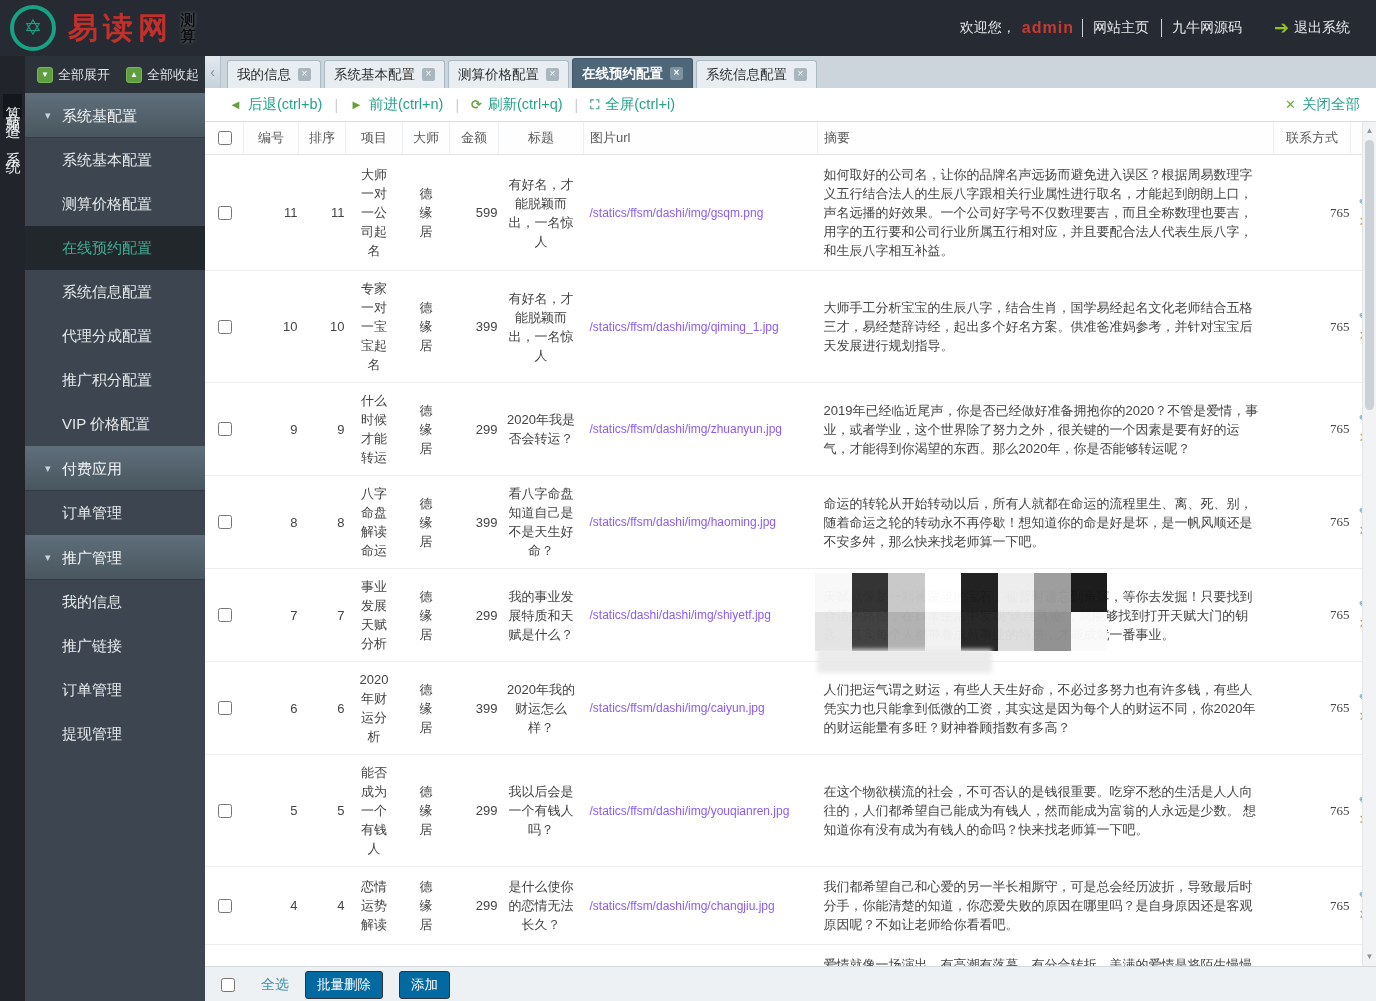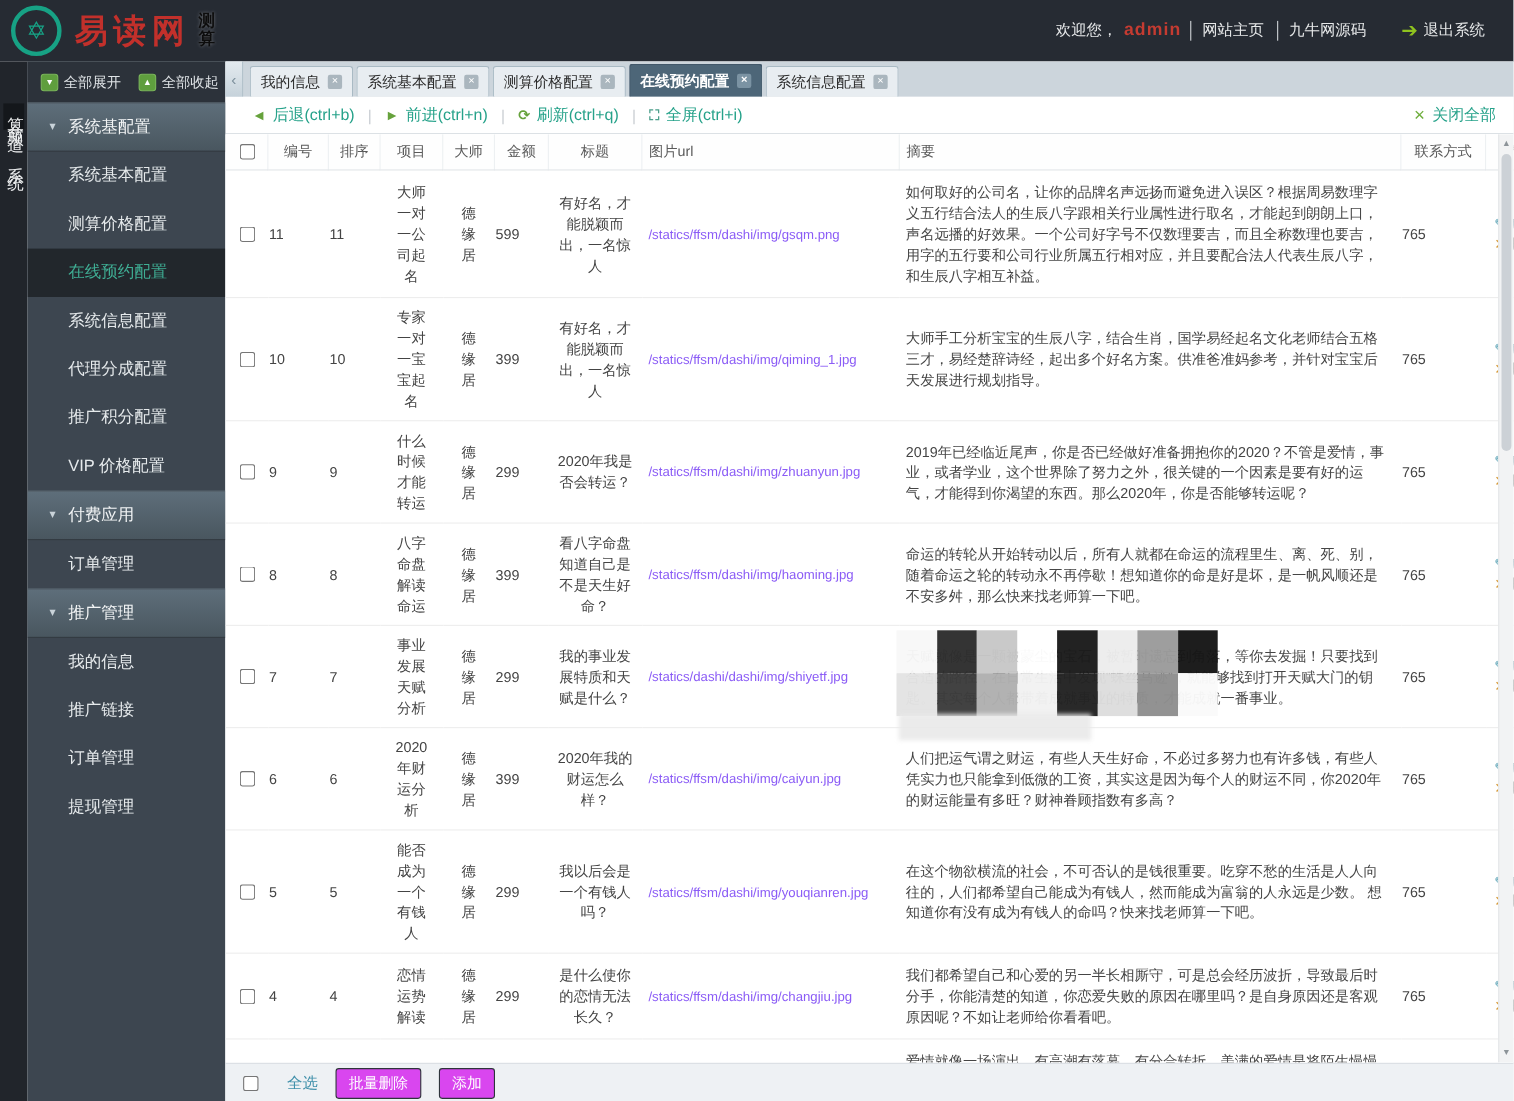--- a/index.html
+++ b/index.html
@@ -62,23 +62,23 @@
   .grid td{border-bottom:1px solid #ededed;font-size:13px;color:#444;vertical-align:middle;}
   .c-cb{width:36px;text-align:center;}
   .c-id{width:52px;}
   .c-sort{width:44px;}
   .c-proj{width:54px;}
   .c-master{width:44px;}
   .c-amt{width:46px;}
   .c-title{width:82px;}
   .c-url{width:226px;}
   .c-sum{width:448px;}
-  .c-contact{width:74px;}
+  .c-contact{width:74px;font-family:Liberation Serif, serif;}
   .c-mgr{width:52px;}
-  td.num{text-align:left;}
+  td.num{text-align:right;}
   td.wrap{text-align:center;line-height:19px;padding:8px 12px;}
   td.c-title{text-align:center;line-height:19px;padding:8px 6px;}
   td.c-url{font-size:12px;color:#8b5cf6;padding-left:6px;white-space:nowrap;overflow:hidden;}
   td.c-sum{line-height:19px;padding:10px 12px 10px 6px;color:#454545;}
   td.c-mgr{padding:6px 0 6px 8px;line-height:18px;}
   .c-mgr a{color:#4b6f82;text-decoration:none;display:block;cursor:pointer;}
   .c-mgr a.del{color:#555;}
   .i-edit{color:#4596ab;margin-right:1px;}
   .i-del{color:#d69a3a;margin-right:1px;font-weight:bold;}
   input[type=checkbox]{width:14px;height:14px;accent-color:#5b7fa6;cursor:pointer;}
@@ -87,21 +87,21 @@
   .mosaic2{position:absolute;left:612px;top:527px;width:175px;height:24px;background:rgba(232,232,232,.88);filter:blur(2px);pointer-events:none;}
   
   .vscroll{position:absolute;right:0;top:0;bottom:0;width:13px;background:#f2f3f4;border-left:1px solid #e4e6e8;}
   .vs-up,.vs-down{position:absolute;left:0;width:13px;height:14px;color:#8d9499;font-size:8px;text-align:center;line-height:14px;cursor:pointer;}
   .vs-up{top:2px;}
   .vs-down{bottom:2px;}
   .vs-thumb{position:absolute;left:2px;top:18px;width:9px;height:270px;background:#ccd1d6;border-radius:5px;cursor:grab;}
   
   .mfooter{height:36px;background:#eef1f4;border-top:1px solid #d4d9de;display:flex;align-items:center;gap:16px;padding-left:12px;flex:none;}
   .selall{display:flex;align-items:center;gap:23px;color:#4090aa;font-size:14px;cursor:pointer;}
-  .dbtn{background:#d946ef;border:1px solid #2e343b;color:#fff;font-size:13.5px;padding:4px 11px;border-radius:3px;cursor:pointer;font-family:inherit;}
+  .dbtn{background:#0369a1;border:1px solid #2e343b;color:#fff;font-size:13.5px;padding:4px 11px;border-radius:3px;cursor:pointer;font-family:inherit;}
 </style>
 </head>
 <body>
 
 <div class="hdr">
   <div class="hdr-left">
     <span class="logo-ring">
         <span>✡</span>
       </span>
     <span class="logo-text">易读网</span>

